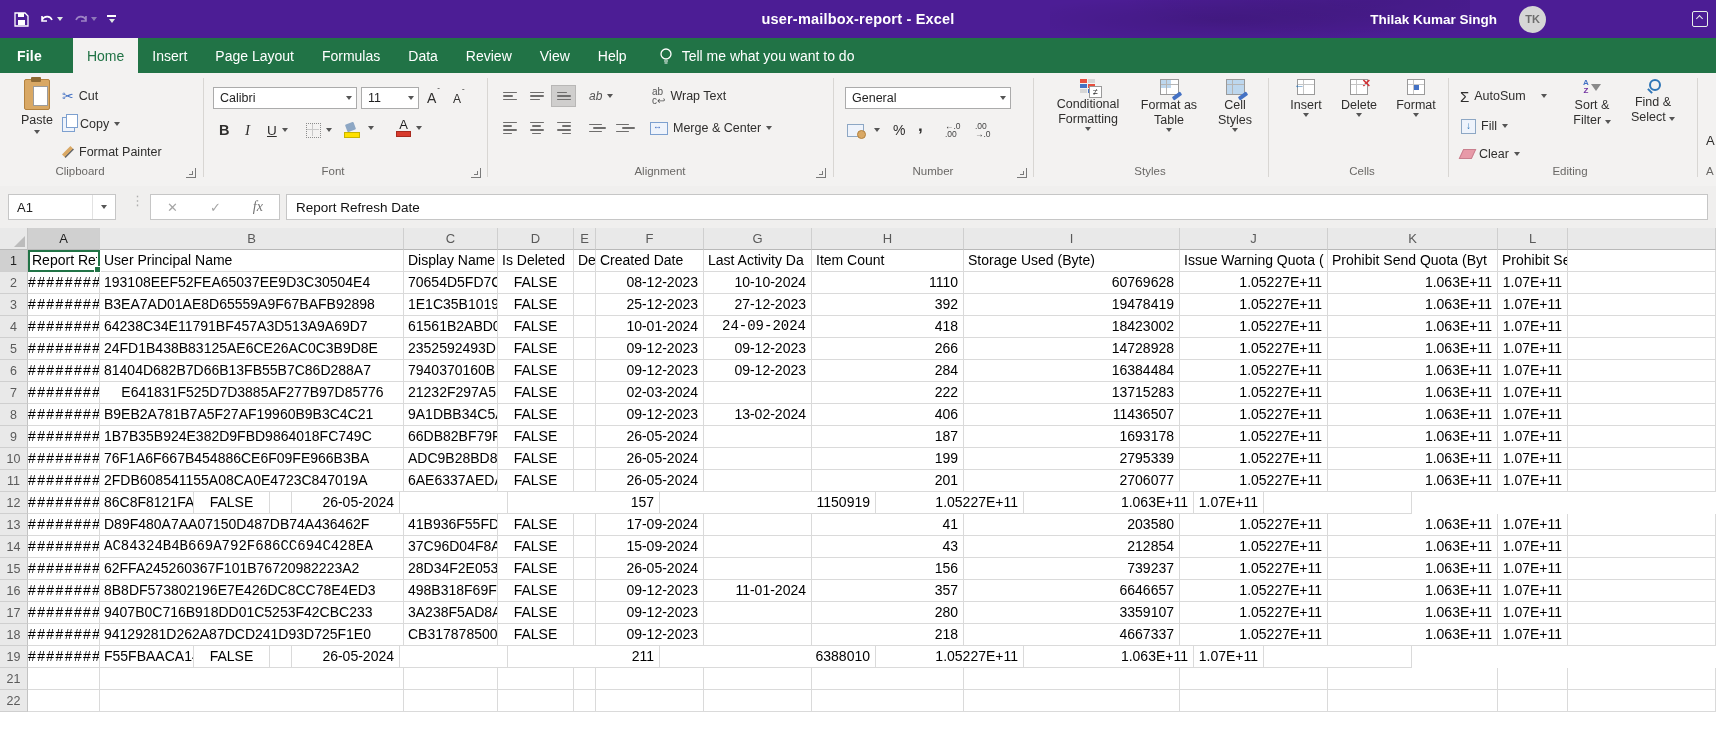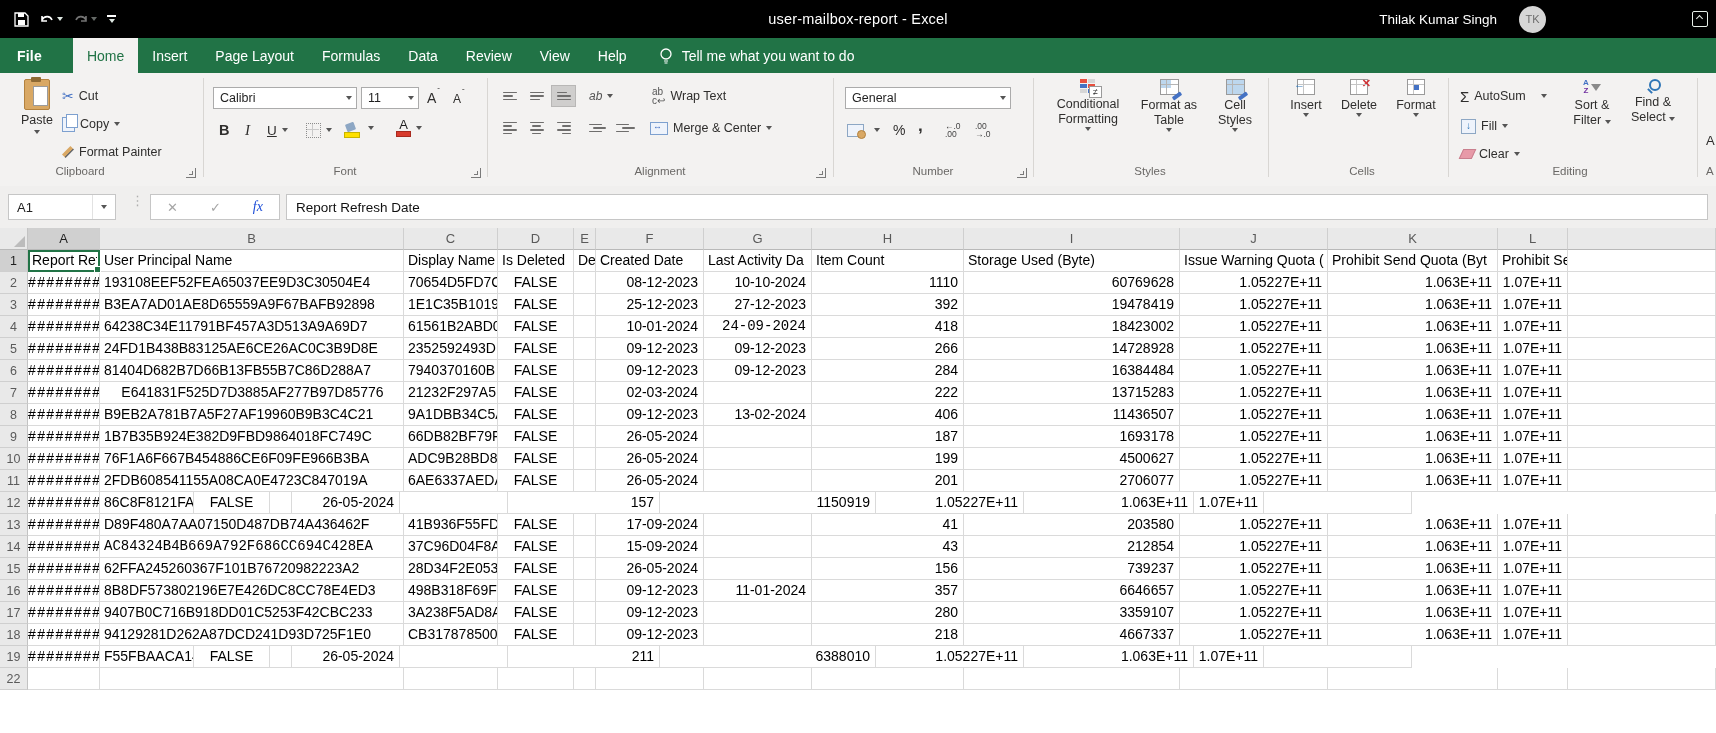--- a/index.html
+++ b/index.html
@@ -1,19 +1,19 @@
 <!DOCTYPE html>
 <html><head>
 <meta charset="utf-8">
 <style>
   html,body{margin:0;padding:0;background:#888;}
   #app{position:relative;width:1716px;height:733px;overflow:hidden;background:#fff;
        font-family:"Liberation Sans",sans-serif;-webkit-font-smoothing:antialiased;cursor:default;}
   
-  #titlebar{position:absolute;left:0;top:0;width:1716px;height:38px;background:#000000;color:#fff;}
+  #titlebar{position:absolute;left:0;top:0;width:1716px;height:38px;background:#4c1d95;color:#fff;font-weight:bold;}
   #titlebar .deco{position:absolute;left:1050px;top:-10px;width:420px;height:60px;
       background:radial-gradient(ellipse at 40% 50%, rgba(0,0,0,.12), transparent 60%),
                  radial-gradient(ellipse at 75% 20%, rgba(0,0,0,.10), transparent 55%);}
   .qat{position:absolute;left:14px;top:0;height:38px;display:flex;align-items:center;gap:10px;}
   .qicon{display:flex;align-items:center;gap:2px;color:#fff;}
   .qicon svg{display:block;}
   .dim{opacity:.45;}
   .chev-w{width:0;height:0;border-left:3px solid transparent;border-right:3px solid transparent;border-top:4px solid #dfe9e3;}
   .qat-custom{display:flex;flex-direction:column;align-items:center;gap:2px;}
   .qat-custom .bar{width:9px;height:2px;background:#fff;}
@@ -111,21 +111,21 @@
   
   #fbar{position:absolute;left:0;top:186px;width:1716px;height:42px;background:#f0efee;border-bottom:1px solid #cfcecd;}
   #namebox{position:absolute;left:8px;top:8px;width:108px;height:26px;background:#fff;border:1px solid #c6c6c6;
       display:flex;align-items:center;box-sizing:border-box;}
   #namebox .nb-text{flex:1;padding-left:8px;font-size:13px;color:#222;border:none;outline:none;background:transparent;width:60px;font-family:inherit;}
   #namebox .nb-chev{width:22px;height:100%;display:flex;align-items:center;justify-content:center;border-left:1px solid #e2e2e2;}
   .vdots{position:absolute;left:131px;top:12px;color:#aeaeae;font-size:13px;letter-spacing:0;line-height:6px;}
   #fxbox{position:absolute;left:150px;top:8px;width:130px;height:26px;background:#fff;border:1px solid #c6c6c6;
       display:flex;align-items:center;justify-content:space-around;box-sizing:border-box;}
   #fxbox .fb-x,#fxbox .fb-ok{color:#a5a5a5;font-size:13px;}
-  #fxbox .fb-fx{font-family:"Liberation Serif",serif;font-style:italic;font-size:14px;color:#1d4ed8;}
+  #fxbox .fb-fx{font-family:"Liberation Serif",serif;font-style:italic;font-size:14px;color:#737373;}
   #formula-input{position:absolute;left:286px;top:8px;width:1422px;height:26px;background:#fff;border:1px solid #c6c6c6;
       box-sizing:border-box;font-size:13.5px;color:#111;padding:0 0 0 9px;outline:none;font-family:inherit;}
   
   #sheet{position:absolute;left:0;top:228px;width:1716px;height:505px;background:#fff;overflow:hidden;}
   .gr{display:flex;height:22px;}
   .rn{width:28px;min-width:28px;background:#e9e9e9;border-right:1px solid #c3c3c3;border-bottom:1px solid #cfcfcf;
       font-size:12.5px;color:#5a5a5a;display:flex;align-items:center;justify-content:center;box-sizing:border-box;}
   .rn.sel{background:#d0d0d0;color:#1f1f1f;}
   .corner{width:28px;min-width:28px;background:#e9e9e9;border-right:1px solid #c3c3c3;border-bottom:1px solid #b9b9b9;position:relative;box-sizing:border-box;}
   .corner::after{content:"";position:absolute;right:2px;bottom:2px;border-style:solid;border-width:0 0 11px 11px;
@@ -255,21 +255,21 @@
       <span class="fillic ico">
           <span class="bucket"></span>
           <span class="bar"></span>
         </span>
       <span class="chev" style="margin-left:4px"></span>
     </div>
     <div class="sbtn" style="left:396px;top:44px;">
       <span class="fcolic ico"><span>A</span><span class="bar"></span></span>
       <span class="chev"></span>
     </div>
-    <div class="grplabel" style="left:305px;width:80px;">Font</div>
+    <div class="grplabel" style="left:293px;width:80px;">Font</div>
     <span class="launcher" style="left:471px;"></span>
     <div class="gdiv" style="left:487px;"></div>
 
     <div class="alignbtn" style="left:497px;top:12px;">
       <span class="bars">
           <i style="width:14px"></i>
           <i style="width:10px"></i>
           <i style="width:14px"></i>
         </span>
     </div>
@@ -641,21 +641,21 @@
       <div class="gr">
         <div class="rn">10</div>
         <div class="gc ac hash" style="width: 72px;">########</div>
         <div class="gc al" style="width: 304px;">76F1A6F667B454886CE6F09FE966B3BA</div>
         <div class="gc al" style="width: 94px;">ADC9B28BD8B</div>
         <div class="gc ac" style="width: 76px;">FALSE</div>
         <div class="gc al" style="width: 22px;"></div>
         <div class="gc ar" style="width: 108px;">26-05-2024</div>
         <div class="gc ar" style="width: 108px;"></div>
         <div class="gc ar" style="width: 152px;">199</div>
-        <div class="gc ar" style="width: 216px;">4500627</div>
+        <div class="gc ar" style="width: 216px;">2795339</div>
         <div class="gc ar" style="width: 148px;">1.05227E+11</div>
         <div class="gc ar" style="width: 170px;">1.063E+11</div>
         <div class="gc ar" style="width: 70px;">1.07E+11</div>
         <div class="gc al" style="width: 148px;"></div>
       </div>
       <div class="gr">
         <div class="rn">11</div>
         <div class="gc ac hash" style="width: 72px;">########</div>
         <div class="gc al" style="width: 304px;">2FDB608541155A08CA0E4723C847019A</div>
         <div class="gc al" style="width: 94px;">6AE6337AEDA</div>
@@ -787,20 +787,36 @@
         <div class="gc al" style="width: 94px;">F55FBAACA14</div>
         <div class="gc ac" style="width: 76px;">FALSE</div>
         <div class="gc al" style="width: 22px;"></div>
         <div class="gc ar" style="width: 108px;">26-05-2024</div>
         <div class="gc ar" style="width: 108px;"></div>
         <div class="gc ar" style="width: 152px;">211</div>
         <div class="gc ar" style="width: 216px;">6388010</div>
         <div class="gc ar" style="width: 148px;">1.05227E+11</div>
         <div class="gc ar" style="width: 170px;">1.063E+11</div>
         <div class="gc ar" style="width: 70px;">1.07E+11</div>
+        <div class="gc al" style="width: 148px;"></div>
+      </div>
+      <div class="gr">
+        <div class="rn">21</div>
+        <div class="gc ac" style="width: 72px;"></div>
+        <div class="gc al" style="width: 304px;"></div>
+        <div class="gc al" style="width: 94px;"></div>
+        <div class="gc ac" style="width: 76px;"></div>
+        <div class="gc al" style="width: 22px;"></div>
+        <div class="gc ar" style="width: 108px;"></div>
+        <div class="gc ar" style="width: 108px;"></div>
+        <div class="gc ar" style="width: 152px;"></div>
+        <div class="gc ar" style="width: 216px;"></div>
+        <div class="gc ar" style="width: 148px;"></div>
+        <div class="gc ar" style="width: 170px;"></div>
+        <div class="gc ar" style="width: 70px;"></div>
         <div class="gc al" style="width: 148px;"></div>
       </div>
       <div class="gr">
         <div class="rn">22</div>
         <div class="gc ac" style="width: 72px;"></div>
         <div class="gc al" style="width: 304px;"></div>
         <div class="gc al" style="width: 94px;"></div>
         <div class="gc ac" style="width: 76px;"></div>
         <div class="gc al" style="width: 22px;"></div>
         <div class="gc ar" style="width: 108px;"></div>

